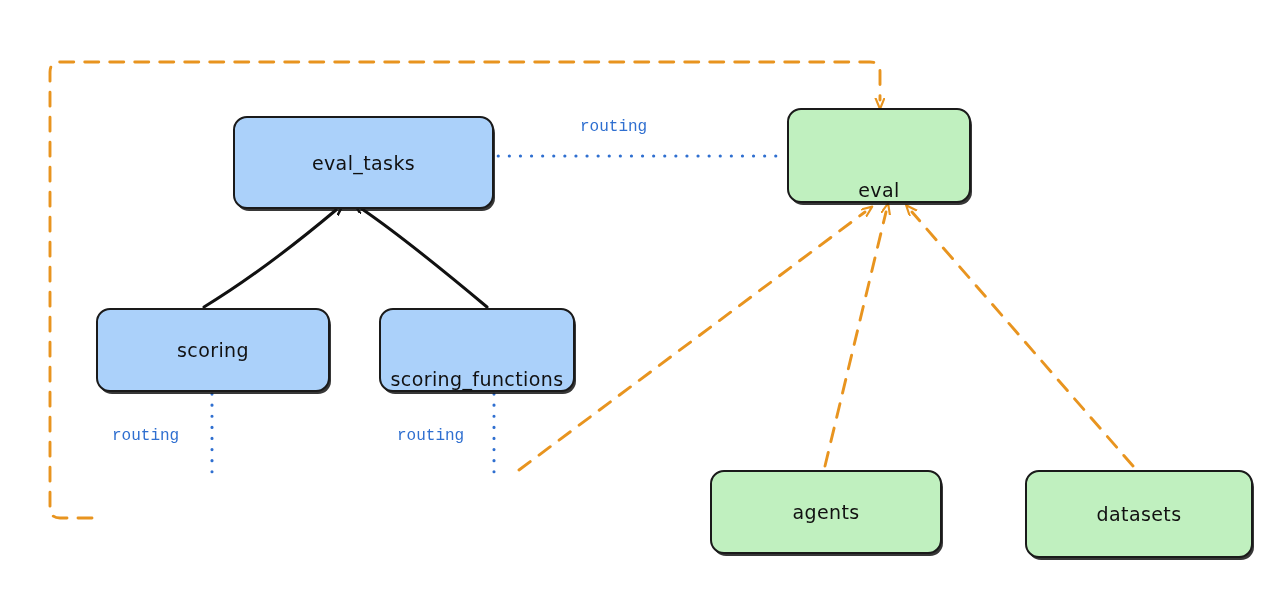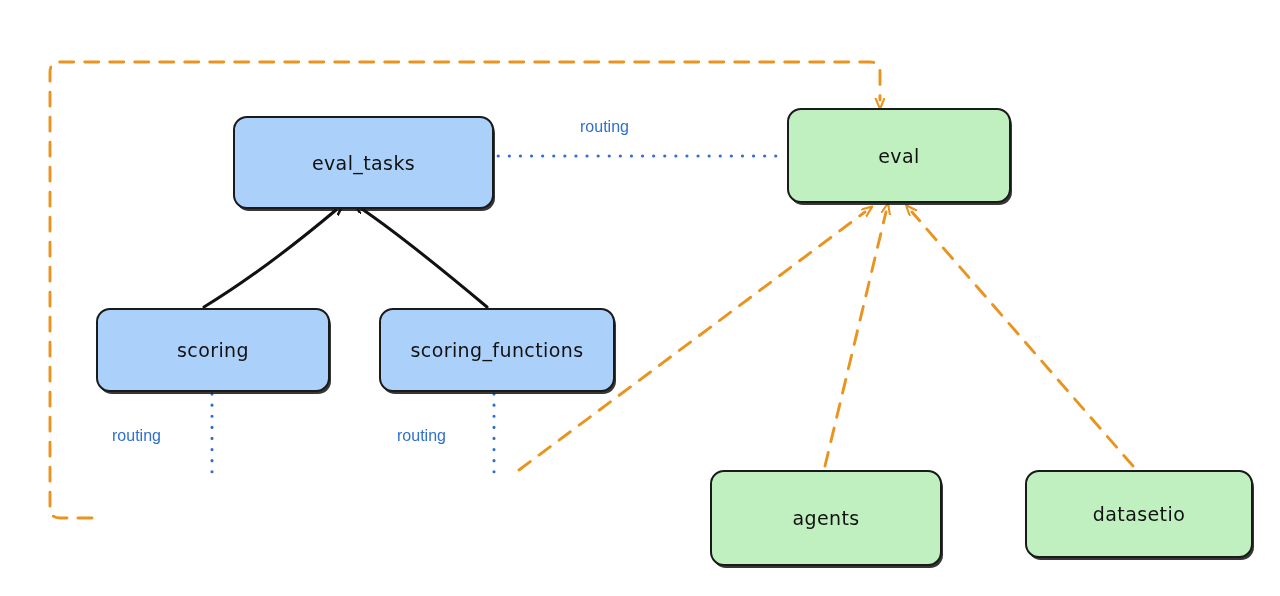--- a/index.html
+++ b/index.html
@@ -42,21 +42,21 @@
   .node-label {
     font-family: "DejaVu Sans", sans-serif;
     font-size: 19px;
     color: #111111;
     letter-spacing: 0.4px;
     white-space: nowrap;
     user-select: none;
   }
   .edge-label {
     position: absolute;
-    font-family: Liberation Sans, sans-serif;
+    font-family: Liberation Mono, monospace;
     font-size: 16px;
     color: #2f6fd0;
     white-space: nowrap;
     user-select: none;
   }
 </style>
 </head>
 <body>
 
 <div id="diagram-root">
@@ -87,40 +87,40 @@
 
     <path d="M 825 466 L 886 212" fill="none" stroke="#e8941f" stroke-width="2.9" stroke-linecap="round" stroke-dasharray="14 11" marker-end="url(#arrow-orange)"></path>
 
     <path d="M 1133 466 L 912 212" fill="none" stroke="#e8941f" stroke-width="2.9" stroke-linecap="round" stroke-dasharray="14 11" marker-end="url(#arrow-orange)"></path>
   </svg>
 
   <div class="node blue" style="left:233px; top:116px; width:261px; height:93px;">
     <span class="node-label">eval_tasks</span>
   </div>
 
-  <div class="node green" style="left:787px; top:108px; width:224px; height:95px;">
+  <div class="node green" style="left:787px; top:108px; width:184px; height:95px;align-items:flex-end;">
     <span class="node-label">eval</span>
   </div>
 
   <div class="node blue" style="left:96px; top:308px; width:234px; height:84px;">
     <span class="node-label">scoring</span>
   </div>
 
-  <div class="node blue" style="left:379px; top:308px; width:236px; height:84px;">
+  <div class="node blue" style="left:379px; top:308px; width:196px; height:84px;align-items:flex-end;">
     <span class="node-label">scoring_functions</span>
   </div>
 
 
 
-  <div class="node green" style="left:710px; top:470px; width:232px; height:96px;">
+  <div class="node green" style="left:710px; top:470px; width:232px; height:84px;">
     <span class="node-label">agents</span>
   </div>
 
   <div class="node green" style="left:1025px; top:470px; width:228px; height:88px;">
-    <span class="node-label">datasetio</span>
+    <span class="node-label">datasets</span>
   </div>
 
   <div class="edge-label" style="left:580px; top:118px;">routing</div>
 
   <div class="edge-label" style="left:112px; top:427px;">routing</div>
 
   <div class="edge-label" style="left:397px; top:427px;">routing</div>
 
 </div>
 

